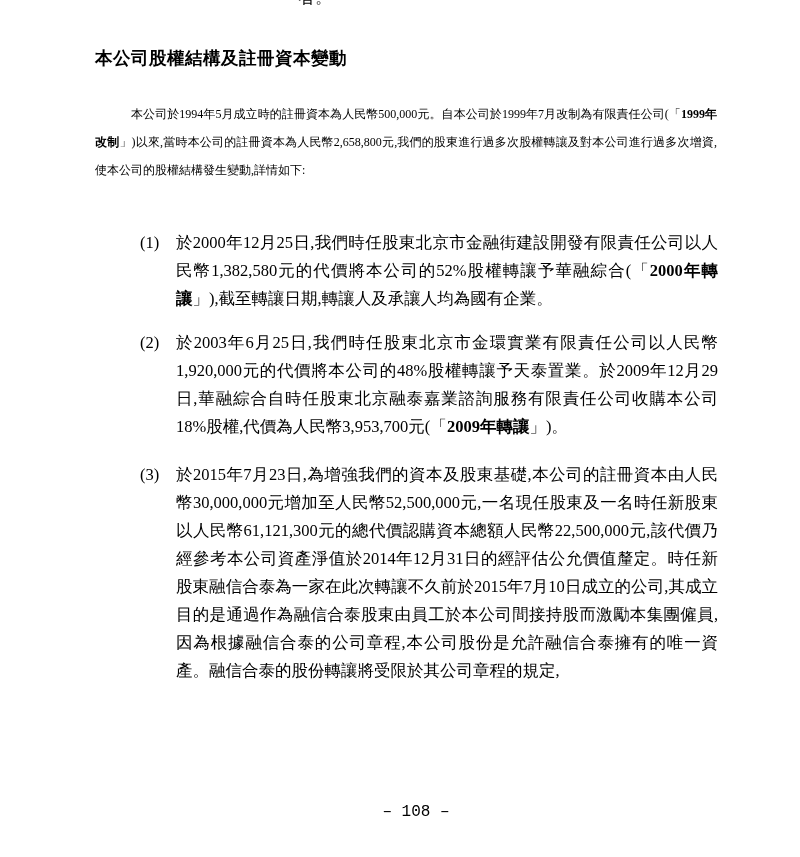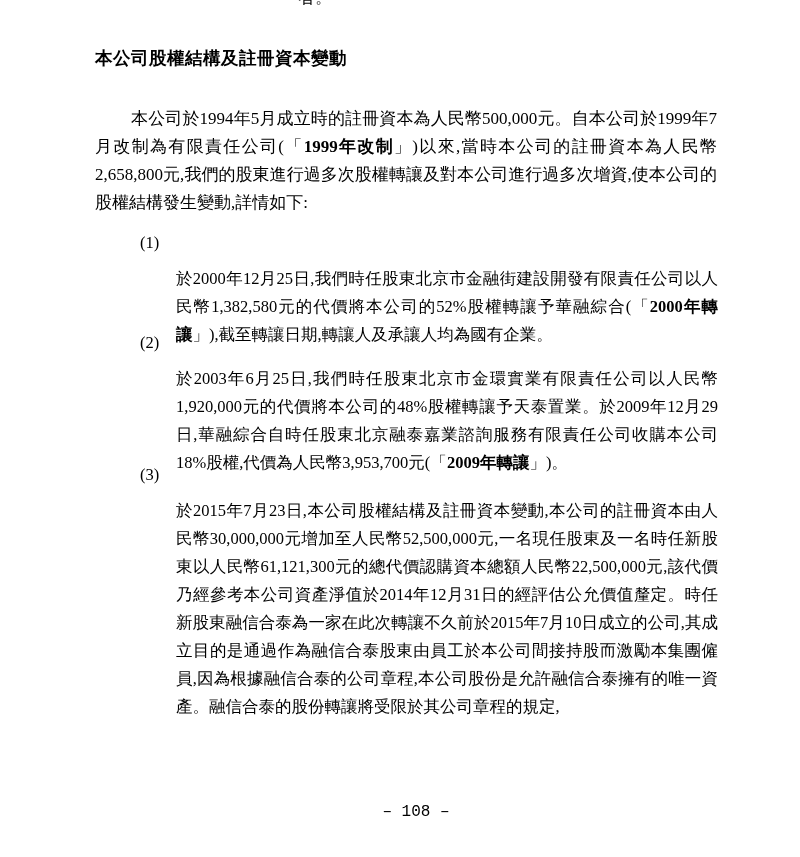--- a/index.html
+++ b/index.html
@@ -37,41 +37,40 @@
     top: 34px;
     font-size: 17.5px;
     font-weight: bold;
     letter-spacing: 0.5px;
   }
   .intro {
     position: absolute;
     left: 95px;
     top: 88px;
     width: 622px;
-    font-size: 17px;
+    font-size: 12px;
     line-height: 28px;
     text-align: justify;
     text-indent: 36px;
   }
   .list-item {
     position: absolute;
     left: 140px;
     width: 578px;
     font-size: 16.5px;
     line-height: 28px;
   }
   .list-item .marker {
     position: absolute;
     left: 0;
     top: 0;
   }
   .list-item .item-text {
     margin-left: 36px;
     text-align: justify;
-    margin-top: 36px;
   }
   #item-1 { top: 229px; }
   #item-2 { top: 329px; }
   #item-3 { top: 461px; }
   .seg-bold { font-weight: bold; }
   .footer {
     position: absolute;
     top: 803px;
     left: 0;
     width: 100%;
@@ -98,18 +97,18 @@
     <div class="item-text"><span>於2000年12月25日,我們時任股東北京市金融街建設開發有限責任公司以人民幣1,382,580元的代價將本公司的52%股權轉讓予華融綜合(「</span><span class="seg-bold">2000年轉讓</span><span>」),截至轉讓日期,轉讓人及承讓人均為國有企業。</span></div>
   </div>
 
   <div class="list-item" id="item-2">
     <span class="marker">(2)</span>
     <div class="item-text"><span>於2003年6月25日,我們時任股東北京市金環實業有限責任公司以人民幣1,920,000元的代價將本公司的48%股權轉讓予天泰置業。於2009年12月29日,華融綜合自時任股東北京融泰嘉業諮詢服務有限責任公司收購本公司18%股權,代價為人民幣3,953,700元(「</span><span class="seg-bold">2009年轉讓</span><span>」)。</span></div>
   </div>
 
   <div class="list-item" id="item-3">
     <span class="marker">(3)</span>
-    <div class="item-text"><span>於2015年7月23日,本公司股權結構及註冊資本變動,本公司的註冊資本由人民幣30,000,000元增加至人民幣52,500,000元,一名現任股東及一名時任新股東以人民幣61,121,300元的總代價認購資本總額人民幣22,500,000元,該代價乃經參考本公司資產淨值於2014年12月31日的經評估公允價值釐定。時任新股東融信合泰為一家在此次轉讓不久前於2015年7月10日成立的公司,其成立目的是通過作為融信合泰股東由員工於本公司間接持股而激勵本集團僱員,因為根據融信合泰的公司章程,本公司股份是允許融信合泰擁有的唯一資產。融信合泰的股份轉讓將受限於其公司章程的規定,</span></div>
+    <div class="item-text"><span>於2015年7月23日,為增強我們的資本及股東基礎,本公司的註冊資本由人民幣30,000,000元增加至人民幣52,500,000元,一名現任股東及一名時任新股東以人民幣61,121,300元的總代價認購資本總額人民幣22,500,000元,該代價乃經參考本公司資產淨值於2014年12月31日的經評估公允價值釐定。時任新股東融信合泰為一家在此次轉讓不久前於2015年7月10日成立的公司,其成立目的是通過作為融信合泰股東由員工於本公司間接持股而激勵本集團僱員,因為根據融信合泰的公司章程,本公司股份是允許融信合泰擁有的唯一資產。融信合泰的股份轉讓將受限於其公司章程的規定,</span></div>
   </div>
 
   <div class="footer">– 108 –</div>
 
 </div>
 
 </body></html>

